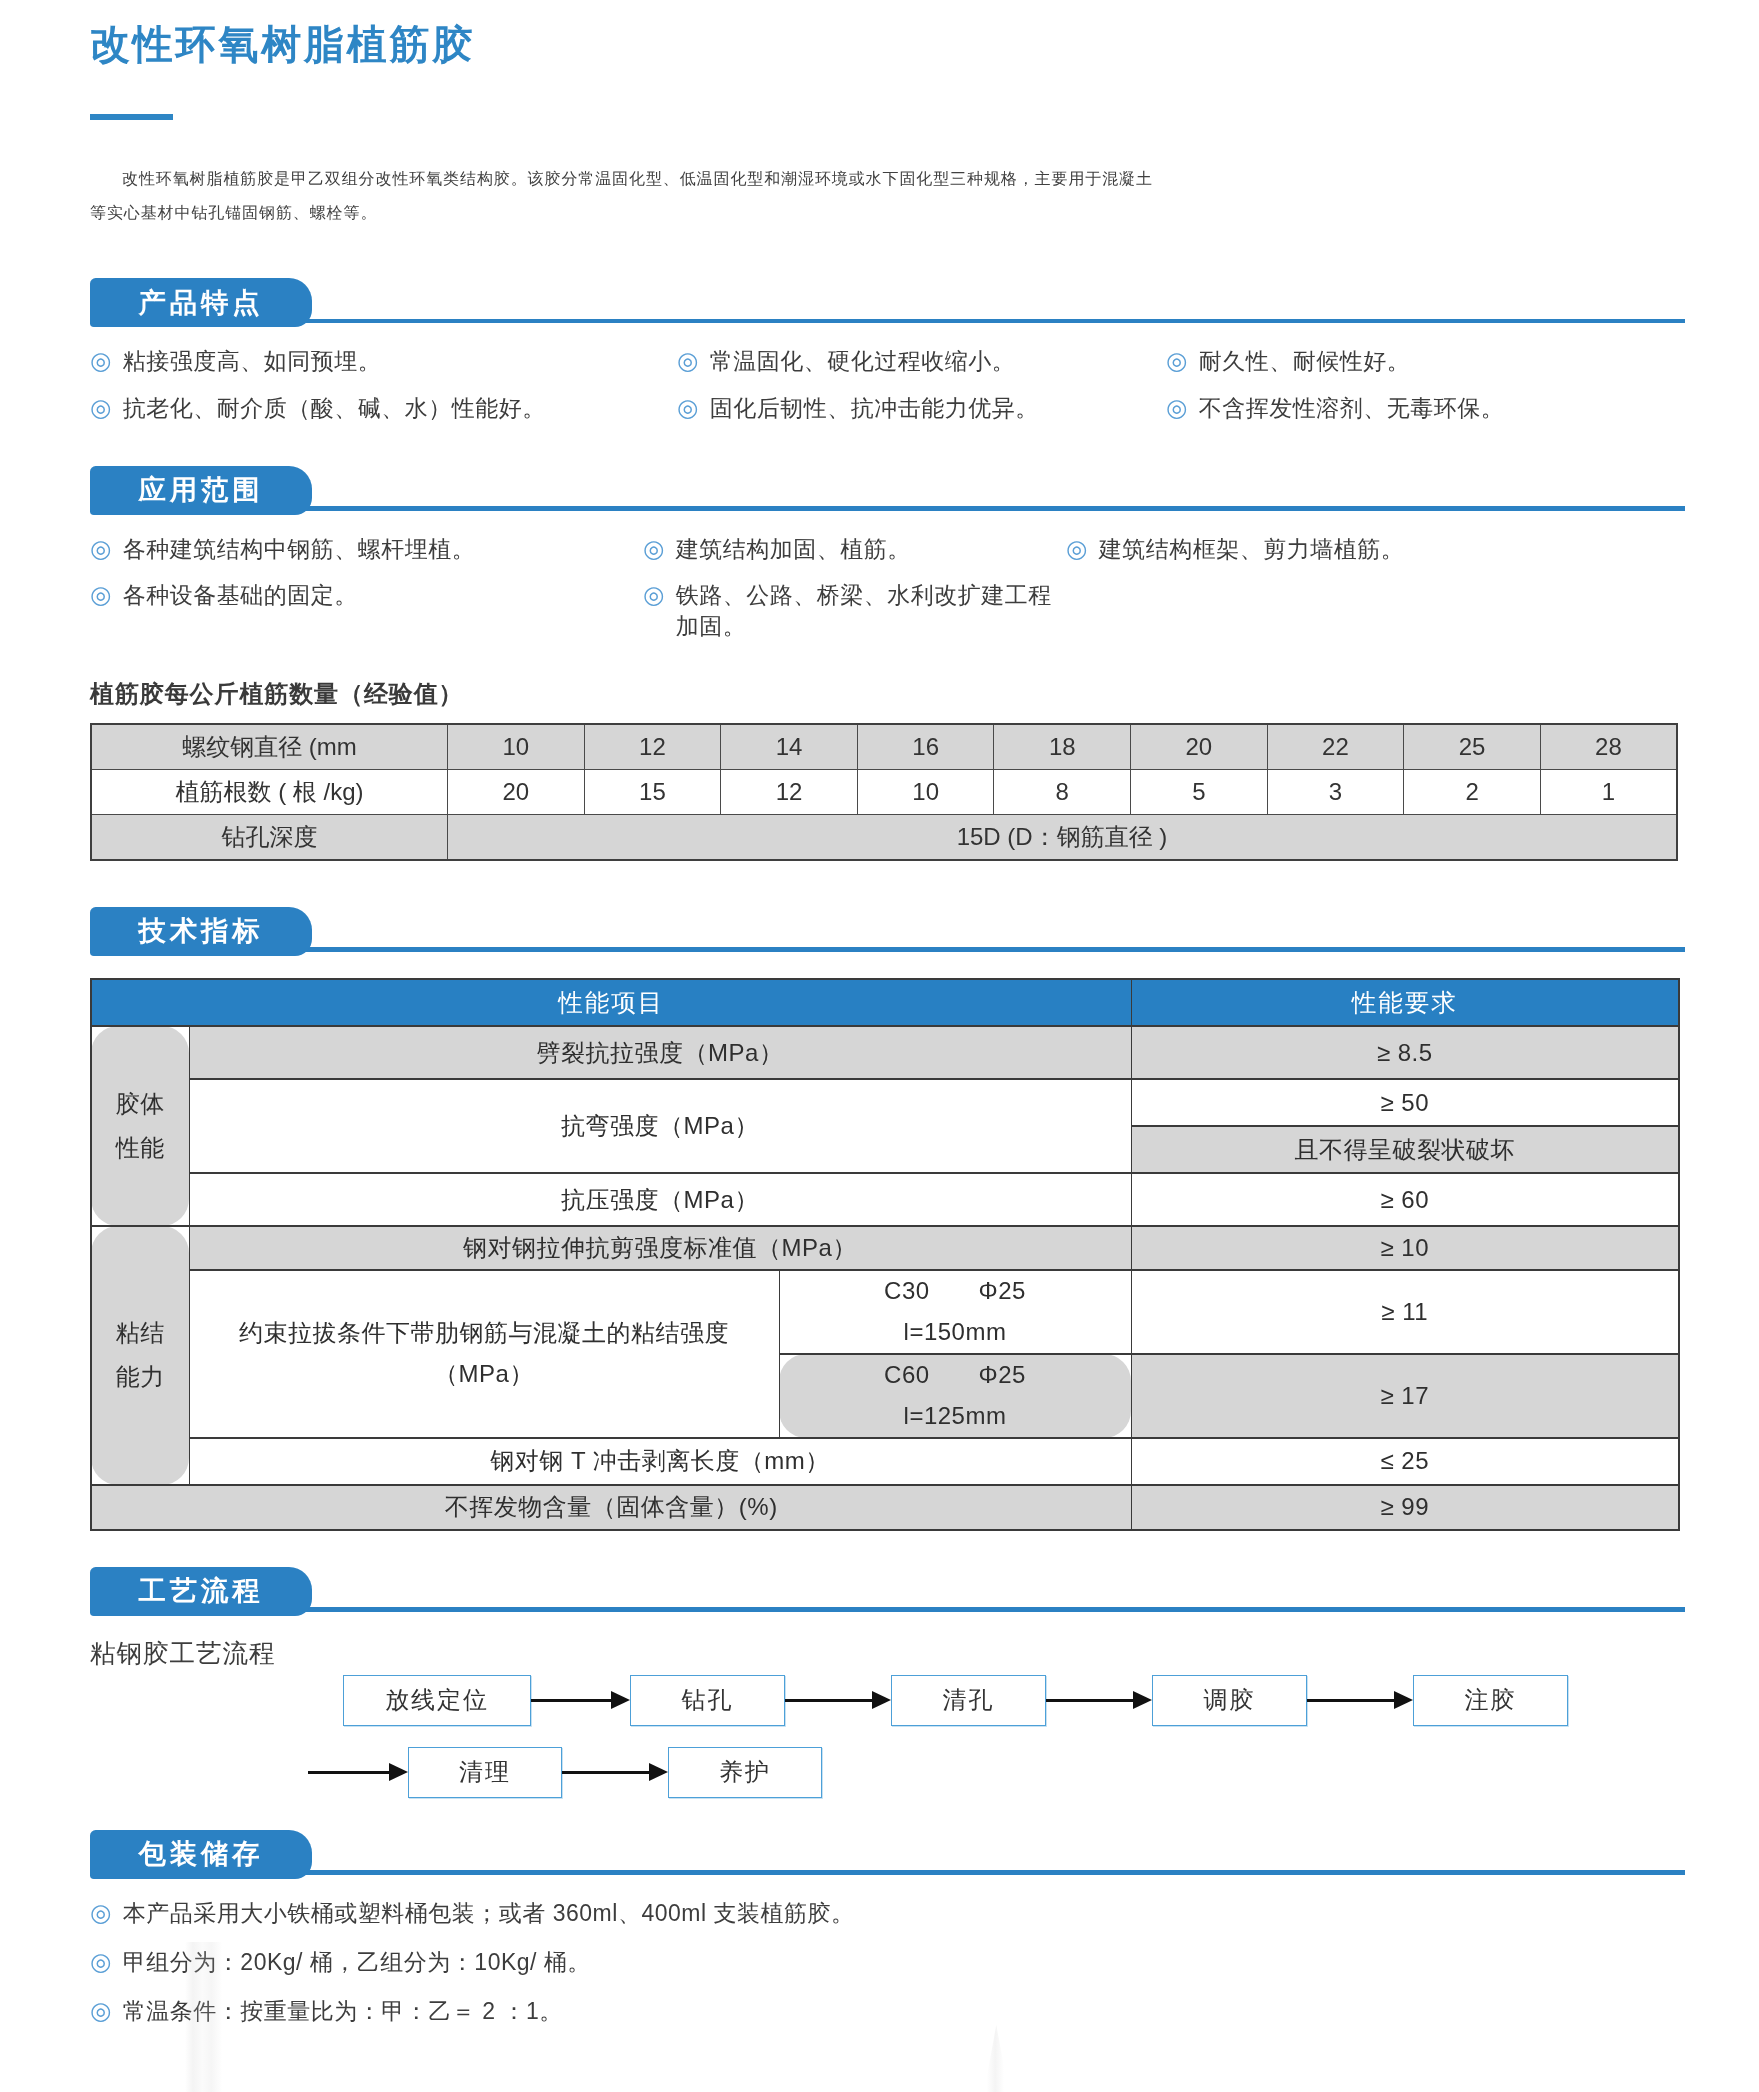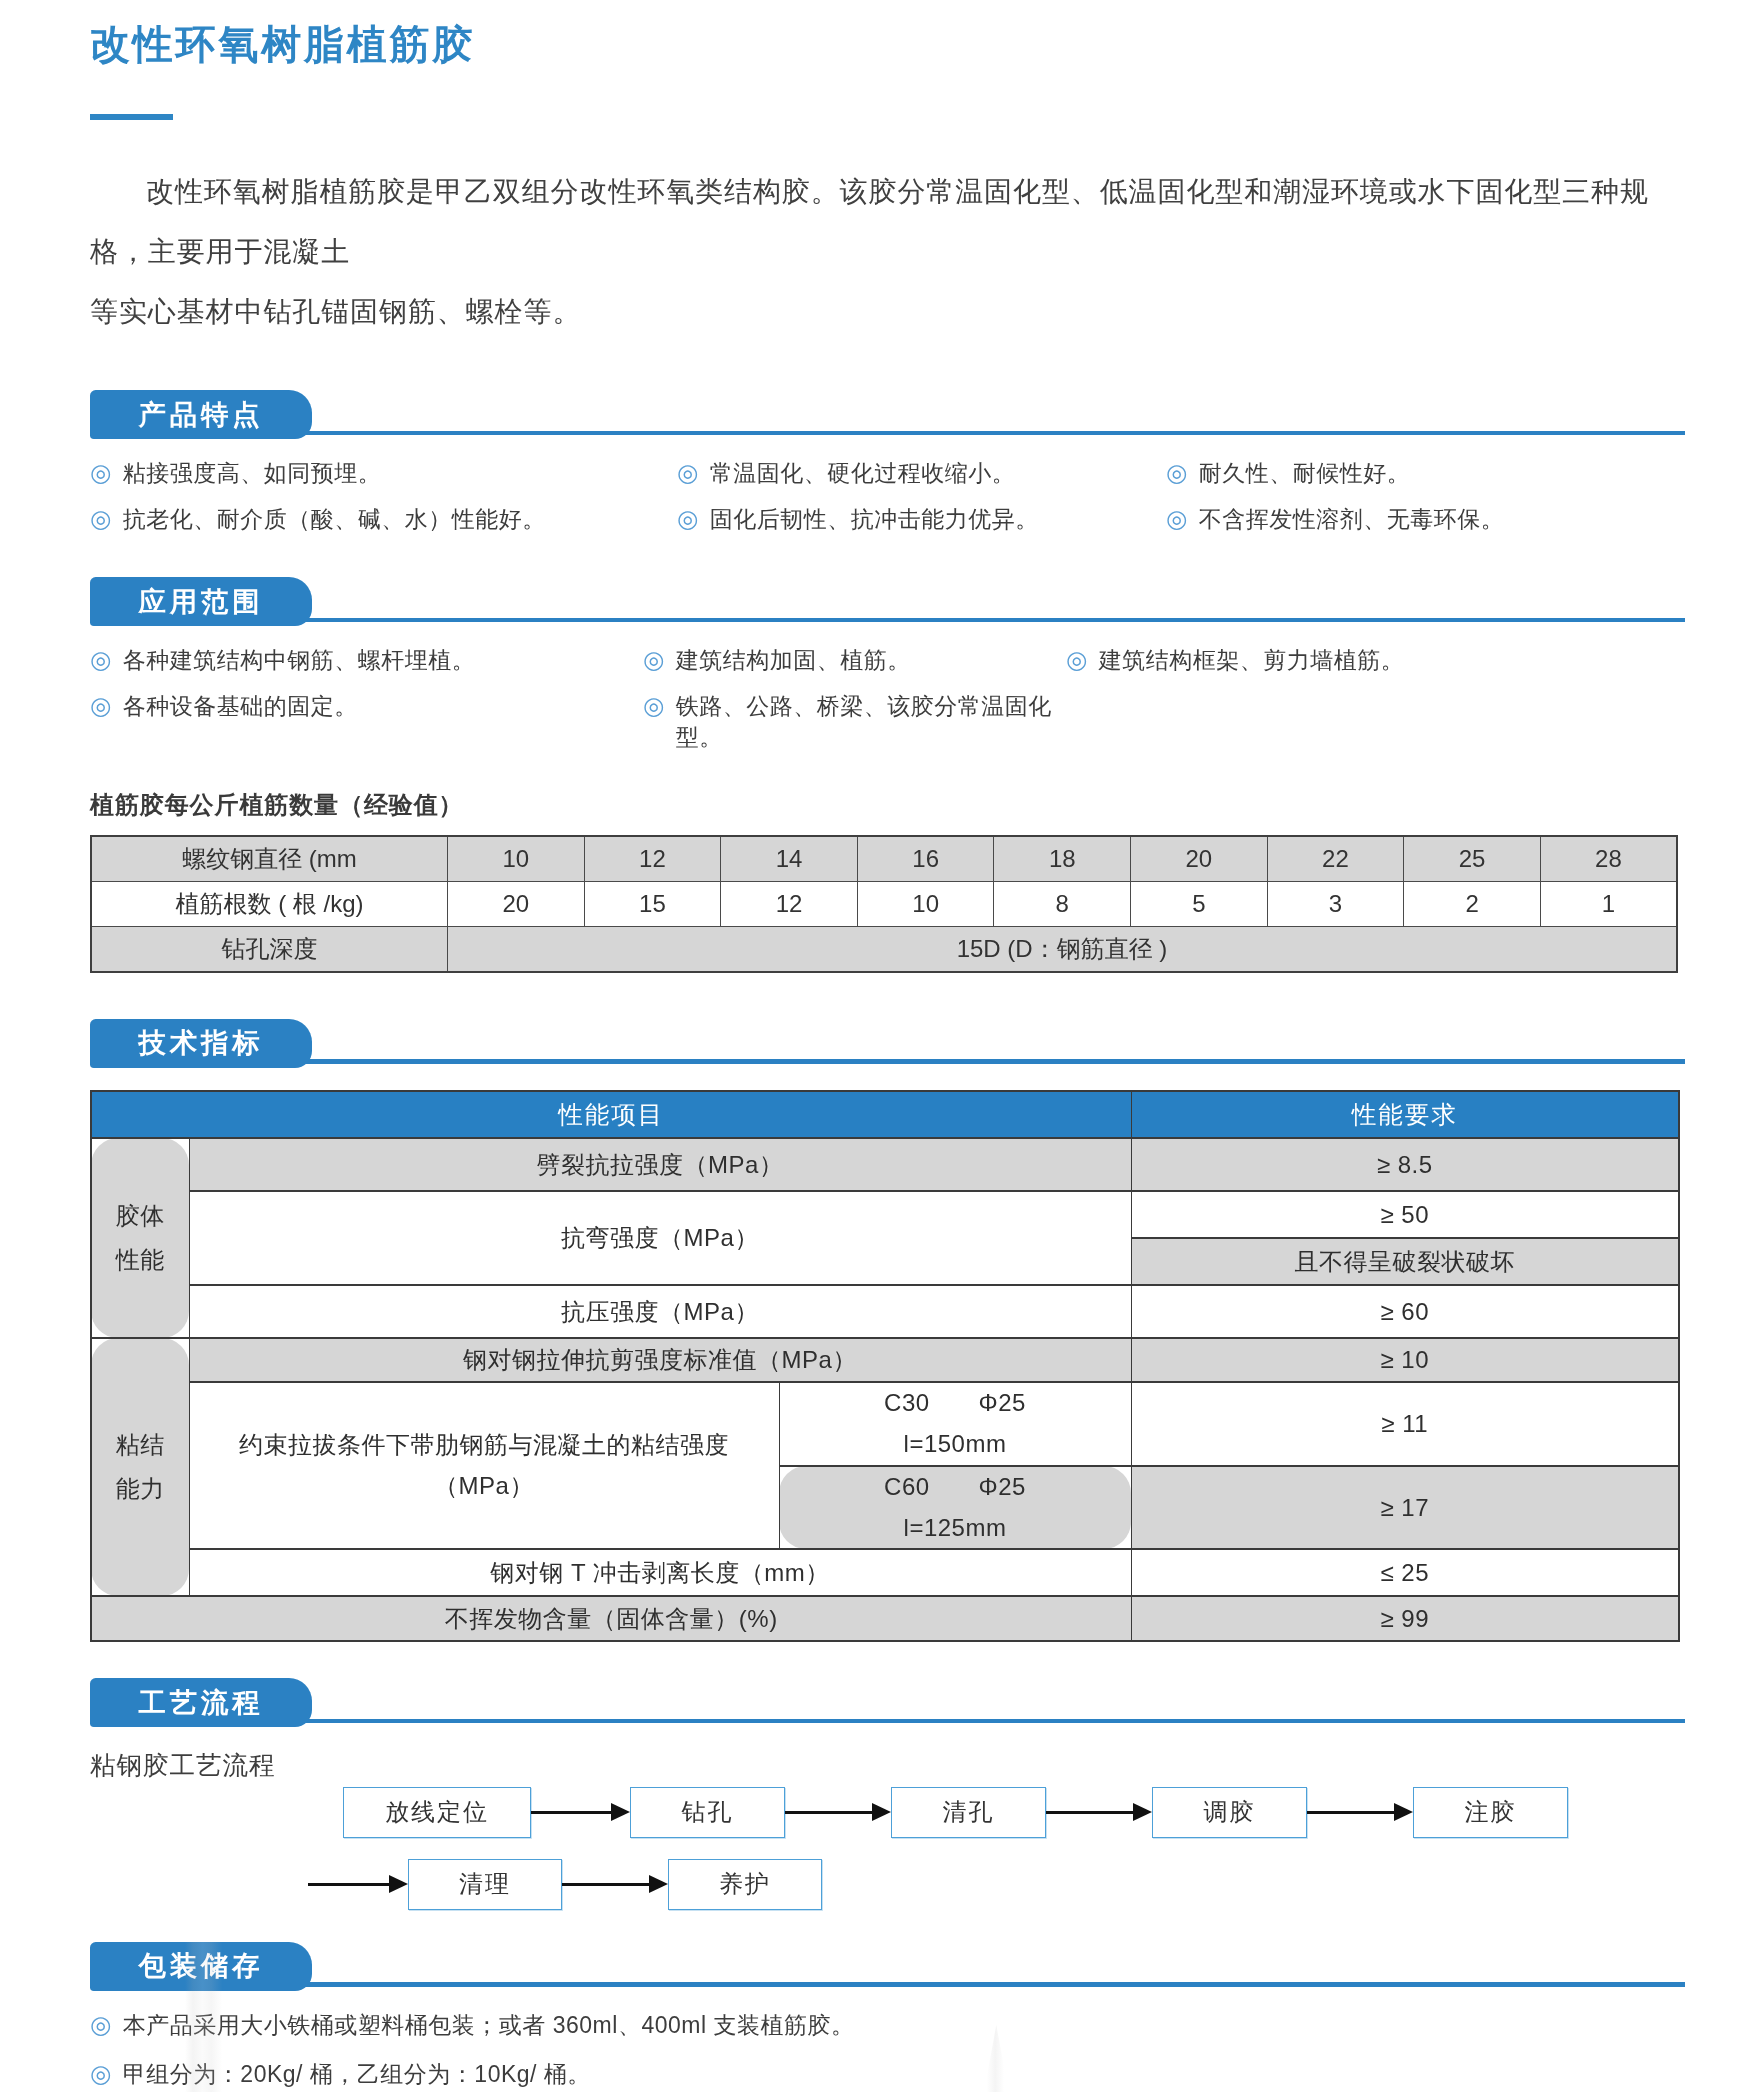--- a/index.html
+++ b/index.html
@@ -18,21 +18,21 @@
   
   .doc-title{
     margin:0;
     font-size:40px;font-weight:bold;color:#2e86c5;letter-spacing:2.8px;
   }
   .title-dash{width:83px;height:5.7px;background:#2e86c5;margin-top:42px;}
 
   
   .intro{
     margin:42px 0 0 0;
-    font-size:28px;line-height:2.15;color:#404040;
+    font-size:16px;line-height:2.15;color:#404040;
     text-indent:2em;white-space:pre-line;letter-spacing:0.9px;
   }
 
   
   .sec-header{position:relative;height:49px;margin-top:44px;}
   .sec-header .sec-line{position:absolute;left:0;right:0;bottom:0;height:4.7px;background:#2b81c3;}
   .sec-header .sec-tab{
     position:absolute;left:0;top:4px;height:49px;width:222px;
     background:#2b81c3;color:#ffffff;
     border-radius:5.7px 23px 17px 3.8px;
@@ -169,21 +169,21 @@
       <div class="bullet">
           <span class="bicon">◎</span>
           <span class="btext">建筑结构框架、剪力墙植筋。</span>
         </div>
       <div class="bullet">
           <span class="bicon">◎</span>
           <span class="btext">各种设备基础的固定。</span>
         </div>
       <div class="bullet">
           <span class="bicon">◎</span>
-          <span class="btext">铁路、公路、桥梁、该胶分常温固化型。</span>
+          <span class="btext">铁路、公路、桥梁、水利改扩建工程加固。</span>
         </div>
     </div>
 
     <div class="tbl-caption">植筋胶每公斤植筋数量（经验值）</div>
     <table class="rebar-table">
       <tbody>
           <tr>
         <td class="rowhead gray">螺纹钢直径 (mm</td>
         <td class="gray">10</td>
         <td class="gray">12</td>

